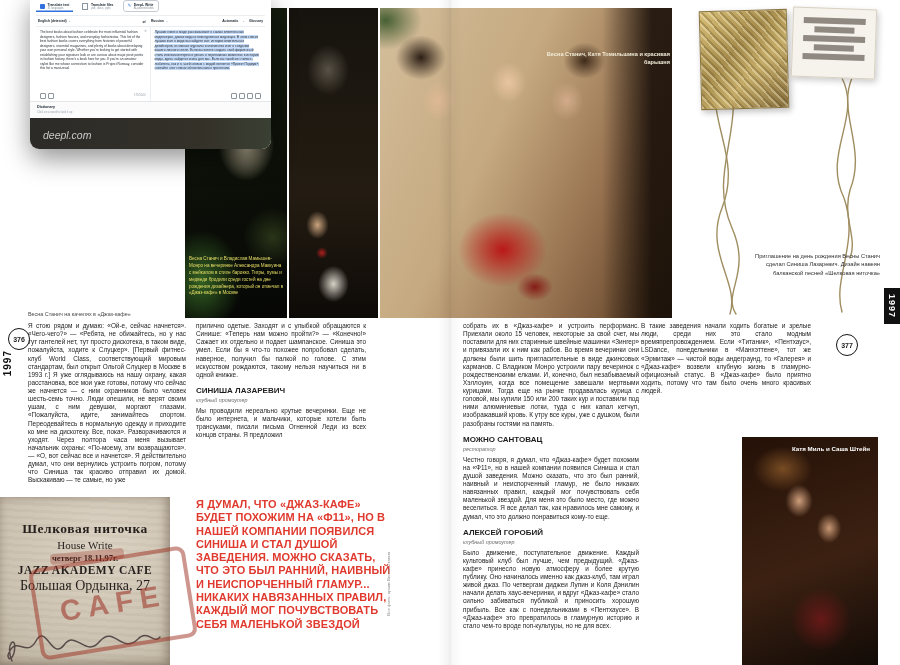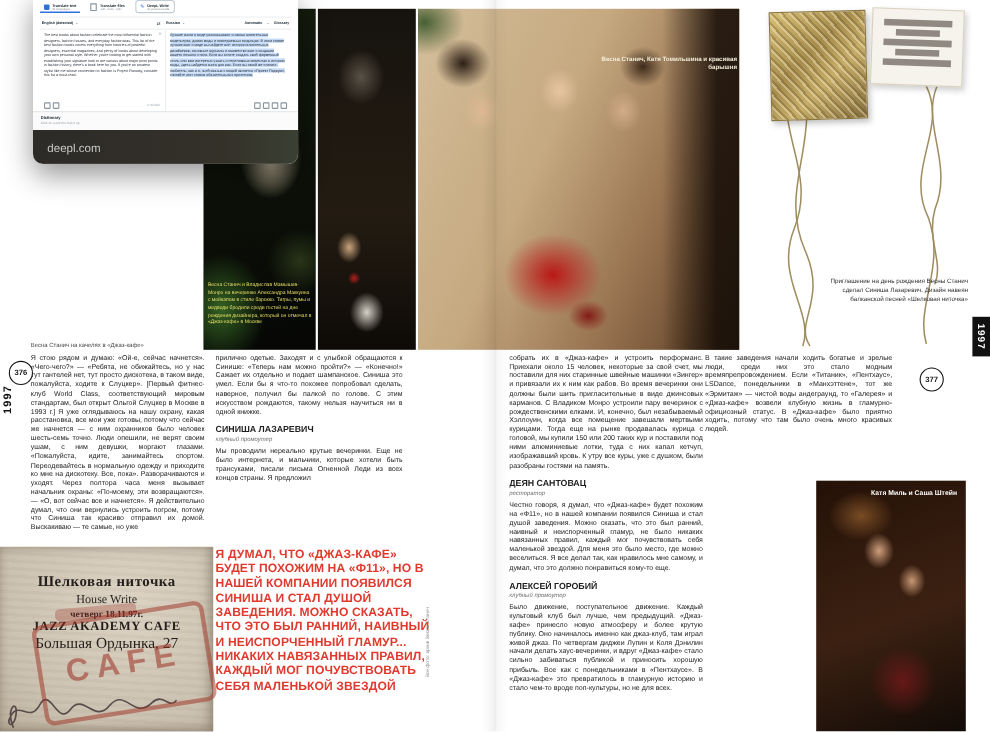--- a/index.html
+++ b/index.html
@@ -35,21 +35,21 @@
       radial-gradient(52px 42px at 2% 4%, rgba(36,72,26,.8), rgba(36,72,26,0) 70%),
       linear-gradient(115deg,#d4be9b,#c5a980 40%,#977250 70%,#553920 100%);}
   .photo-katya{left:742px;top:437px;width:136px;height:228px;
     background:
       radial-gradient(20px 24px at 42% 28%, rgba(216,166,130,.95), rgba(216,166,130,0) 68%),
       radial-gradient(18px 22px at 64% 40%, rgba(208,158,122,.95), rgba(208,158,122,0) 68%),
       radial-gradient(42px 32px at 30% 14%, rgba(152,98,46,.7), rgba(152,98,46,0) 70%),
       radial-gradient(42px 44px at 58% 80%, rgba(122,26,26,.75), rgba(122,26,26,0) 72%),
       linear-gradient(160deg,#241107,#3c2112 55%,#120b07);}
   
-  .photo-invite{left:0;top:497px;width:194px;height:168px;z-index:1;
+  .photo-invite{left:0;top:497px;width:170px;height:168px;z-index:1;
     background:
       repeating-linear-gradient(3deg, rgba(120,100,80,.06) 0 3px, rgba(255,255,255,0) 3px 7px),
       radial-gradient(circle at 60% 30%, #dcd3c4, #cbc1b0 70%, #bcb19e);
     box-shadow:inset -4px 0 10px rgba(90,75,60,.35), inset 0 -3px 8px rgba(90,75,60,.25);}
   .inv-inner{position:absolute;left:0;top:24px;width:100%;text-align:center;
     font-family:"Liberation Serif",serif;color:#241f1c;}
   .inv-title{font-size:13.5px;font-weight:bold;letter-spacing:.5px;}
   .inv-sub{font-size:11px;margin-top:2px;}
   .inv-date{font-size:8.5px;font-weight:bold;margin-top:2px;}
   .inv-cafe{font-size:11.5px;font-weight:bold;letter-spacing:.5px;margin-top:1px;}
@@ -139,21 +139,21 @@
   .dl-clear{position:absolute;top:2px;right:2.5px;font-size:3.6px;color:#9aa4ac;}
   .dl-foot{position:absolute;bottom:2px;left:4px;right:4px;display:flex;align-items:center;gap:2.5px;}
   .mini-ic{width:3.6px;height:3.6px;border:.7px solid #8a949c;border-radius:1px;}
   .dl-count{margin-left:auto;font-size:2.8px;color:#9aa4ac;}
   .dl-foot.right-align{justify-content:flex-end;}
   .dl-dict{border-top:.8px solid #e3e7ea;background:#fbfbfc;padding:2.5px 7px 4px;margin:0 -6px;}
   .dl-dict .dt{font-size:3.7px;font-weight:bold;color:#222c35;}
   .dl-dict .dh{font-size:2.9px;color:#9aa4ac;margin-top:1.5px;}
   .dl-info{background:linear-gradient(90deg,#2d2b28,#343129 72%,#3a4033);padding:8px 13px 8px;}
   .dl-title{color:#fff;font-weight:bold;font-size:12.5px;line-height:1.26;}
-  .dl-url{color:#c9c9c9;font-size:10.5px;margin-top:3px;}
+  .dl-url{color:#c9c9c9;font-size:10.5px;margin-top:3px;font-style:italic;}
   svg{position:absolute;overflow:visible;}
 </style>
 </head>
 <body>
 
 <div class="photo photo-swing"></div>
 <div class="photo photo-monro"></div>
 <div class="photo photo-party"></div>
 <div class="photo photo-katya">
   <div class="cap-katya">Катя Миль и Саша Штейн</div>
@@ -209,21 +209,21 @@
 
 <div class="col col-2">
   <p>прилично одетые. Заходят и с улыбкой обращаются к Синише: «Теперь нам можно пройти?» — «Конечно!» Сажает их отдельно и подает шампанское. Синиша это умел. Если бы я что-то похожее попробовал сделать, наверное, получил бы палкой по голове. С этим искусством рождаются, такому нельзя научиться ни в одной книжке.</p>
   <h3 class="sec-name">СИНИША ЛАЗАРЕВИЧ</h3>
   <div class="sec-role">клубный промоутер</div>
   <p>Мы проводили нереально крутые вечеринки. Еще не было интернета, и мальчики, которые хотели быть трансуками, писали письма Огненной Леди из всех концов страны. Я предложил</p>
 </div>
 
 <div class="col col-3">
   <p>собрать их в «Джаз-кафе» и устроить перформанс. Приехали около 15 человек, некоторые за свой счет, мы поставили для них старинные швейные машинки «Зингер» и привязали их к ним как рабов. Во время вечеринки они должны были шить пригласительные в виде джинсовых карманов. С Владиком Монро устроили пару вечеринок с рождественскими елками. И, конечно, был незабываемый Хэллоуин, когда все помещение завешали мертвыми курицами. Тогда еще на рынке продавалась курица с головой, мы купили 150 или 200 таких кур и поставили под ними алюминиевые лотки, туда с них капал кетчуп, изображавший кровь. К утру все куры, уже с душком, были разобраны гостями на память.</p>
-  <h3 class="sec-name">ДЕЯН САНТОВАЦ</h3>
+  <h3 class="sec-name">МОЖНО САНТОВАЦ</h3>
   <div class="sec-role">ресторатор</div>
   <p>Честно говоря, я думал, что «Джаз-кафе» будет похожим на «Ф11», но в нашей компании появился Синиша и стал душой заведения. Можно сказать, что это был ранний, наивный и неиспорченный гламур, не было никаких навязанных правил, каждый мог почувствовать себя маленькой звездой. Для меня это было место, где можно веселиться. Я все делал так, как нравилось мне самому, и думал, что это должно понравиться кому-то еще.</p>
   <h3 class="sec-name">АЛЕКСЕЙ ГОРОБИЙ</h3>
   <div class="sec-role">клубный промоутер</div>
   <p>Было движение, поступательное движение. Каждый культовый клуб был лучше, чем предыдущий. «Джаз-кафе» принесло новую атмосферу и более крутую публику. Оно начиналось именно как джаз-клуб, там играл живой джаз. По четвергам диджеи Лупин и Коля Дэнилин начали делать хаус-вечеринки, и вдруг «Джаз-кафе» стало сильно забиваться публикой и приносить хорошую прибыль. Все как с понедельниками в «Пентхаусе». В «Джаз-кафе» это превратилось в гламурную историю и стало чем-то вроде поп-культуры, но не для всех.</p>
 </div>
 
 <div class="col col-4">
   <p>В такие заведения начали ходить богатые и зрелые люди, среди них это стало модным времяпрепровождением. Если «Титаник», «Пентхаус», LSDance, понедельники в «Манхэттене», тот же «Эрмитаж» — чистой воды андеграунд, то «Галерея» и «Джаз-кафе» возвели клубную жизнь в гламурно-официозный статус. В «Джаз-кафе» было приятно ходить, потому что там было очень много красивых людей.</p>
 </div>

